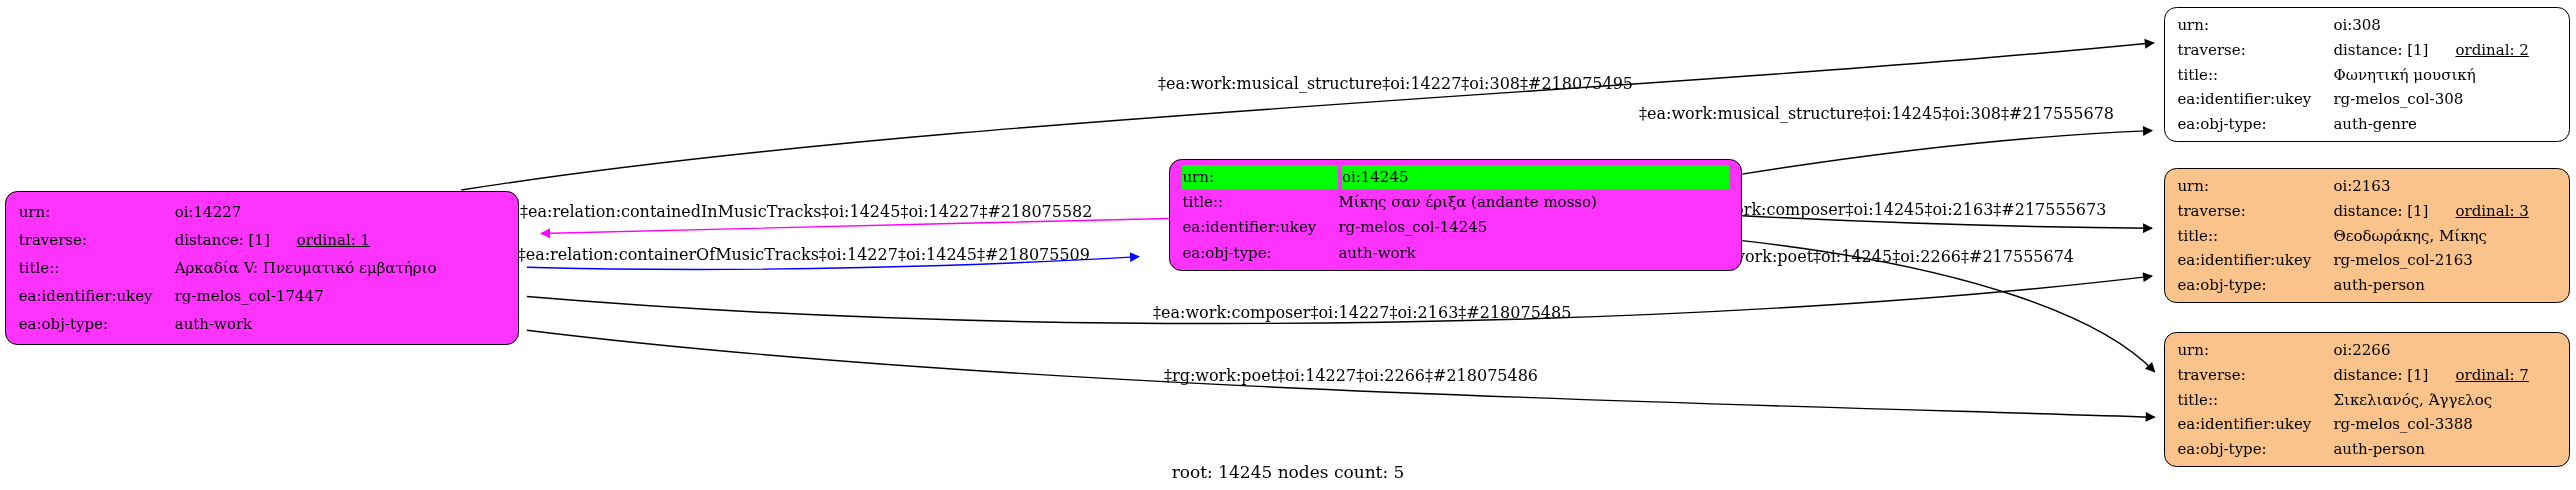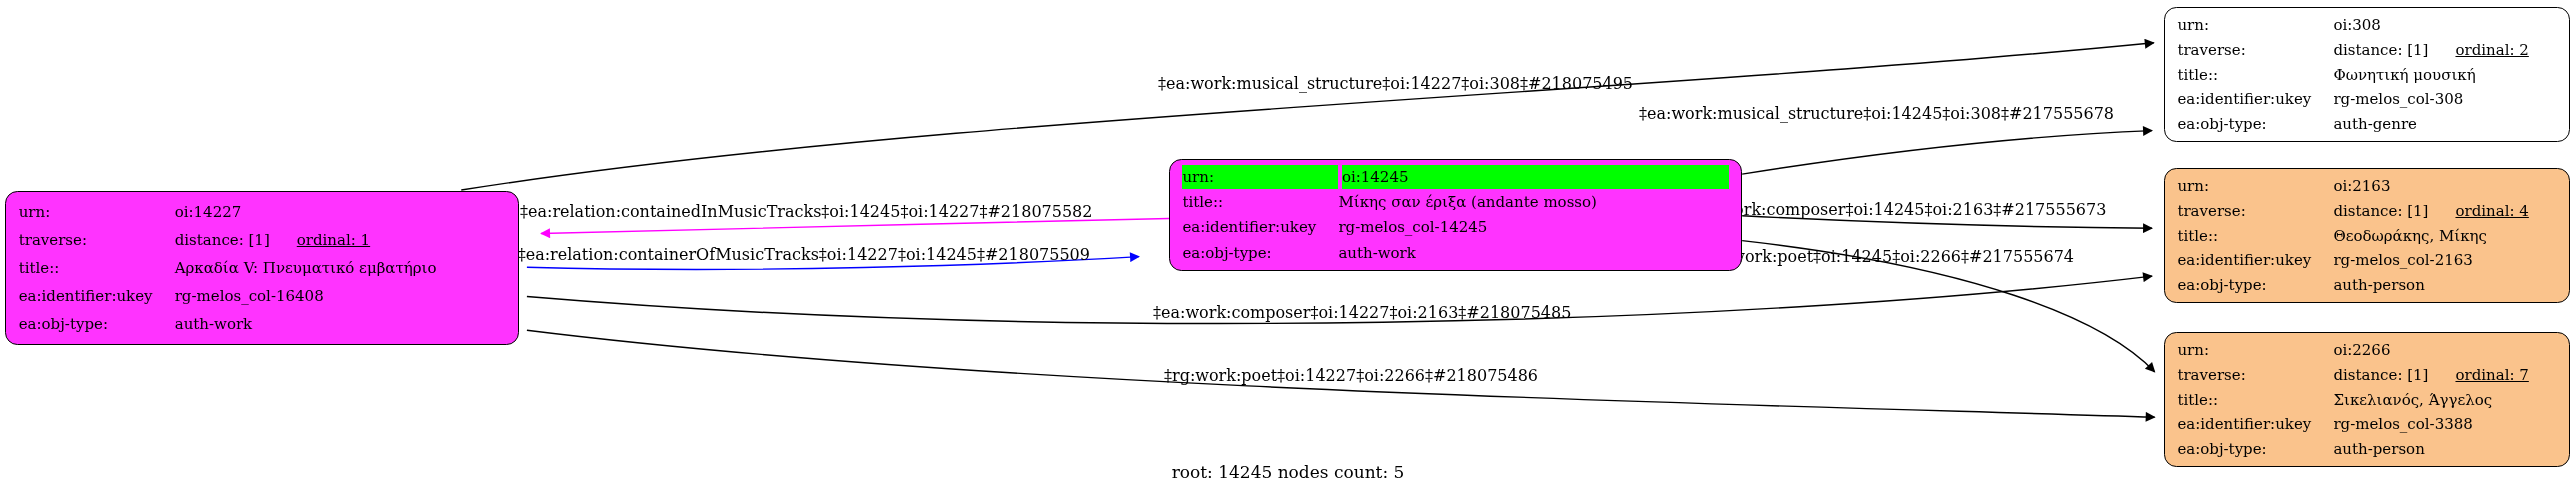--- a/index.html
+++ b/index.html
@@ -71,21 +71,21 @@
     <div class="row">
       <span class="lbl">traverse:</span>
       <span class="val"><span>distance: [1]</span><span class="v2">ordinal: 1</span></span>
     </div>
     <div class="row">
       <span class="lbl">title::</span>
       <span class="val">Αρκαδία V: Πνευματικό εμβατήριο</span>
     </div>
     <div class="row">
       <span class="lbl">ea:identifier:ukey</span>
-      <span class="val">rg-melos_col-16408</span>
+      <span class="val">rg-melos_col-17447</span>
     </div>
     <div class="row">
       <span class="lbl">ea:obj-type:</span>
       <span class="val">auth-work</span>
     </div>
   </div>
 
   <div class="node node-work" style="left:1169px;top:159px;width:573px;height:112px">
     <div class="row hl">
       <span class="lbl">urn:</span>
@@ -128,21 +128,21 @@
     </div>
   </div>
 
   <div class="node node-person" style="left:2164px;top:168px;width:406px;height:135px">
     <div class="row">
       <span class="lbl">urn:</span>
       <span class="val">oi:2163</span>
     </div>
     <div class="row">
       <span class="lbl">traverse:</span>
-      <span class="val"><span>distance: [1]</span><span class="v2">ordinal: 4</span></span>
+      <span class="val"><span>distance: [1]</span><span class="v2">ordinal: 3</span></span>
     </div>
     <div class="row">
       <span class="lbl">title::</span>
       <span class="val">Θεοδωράκης, Μίκης</span>
     </div>
     <div class="row">
       <span class="lbl">ea:identifier:ukey</span>
       <span class="val">rg-melos_col-2163</span>
     </div>
     <div class="row">

